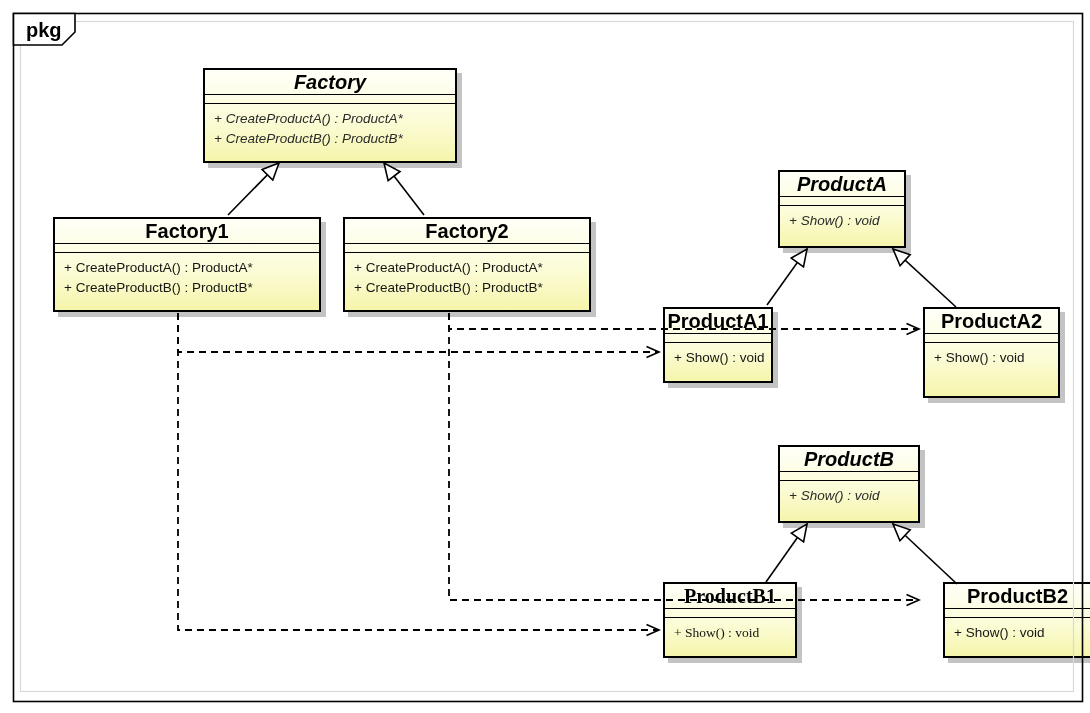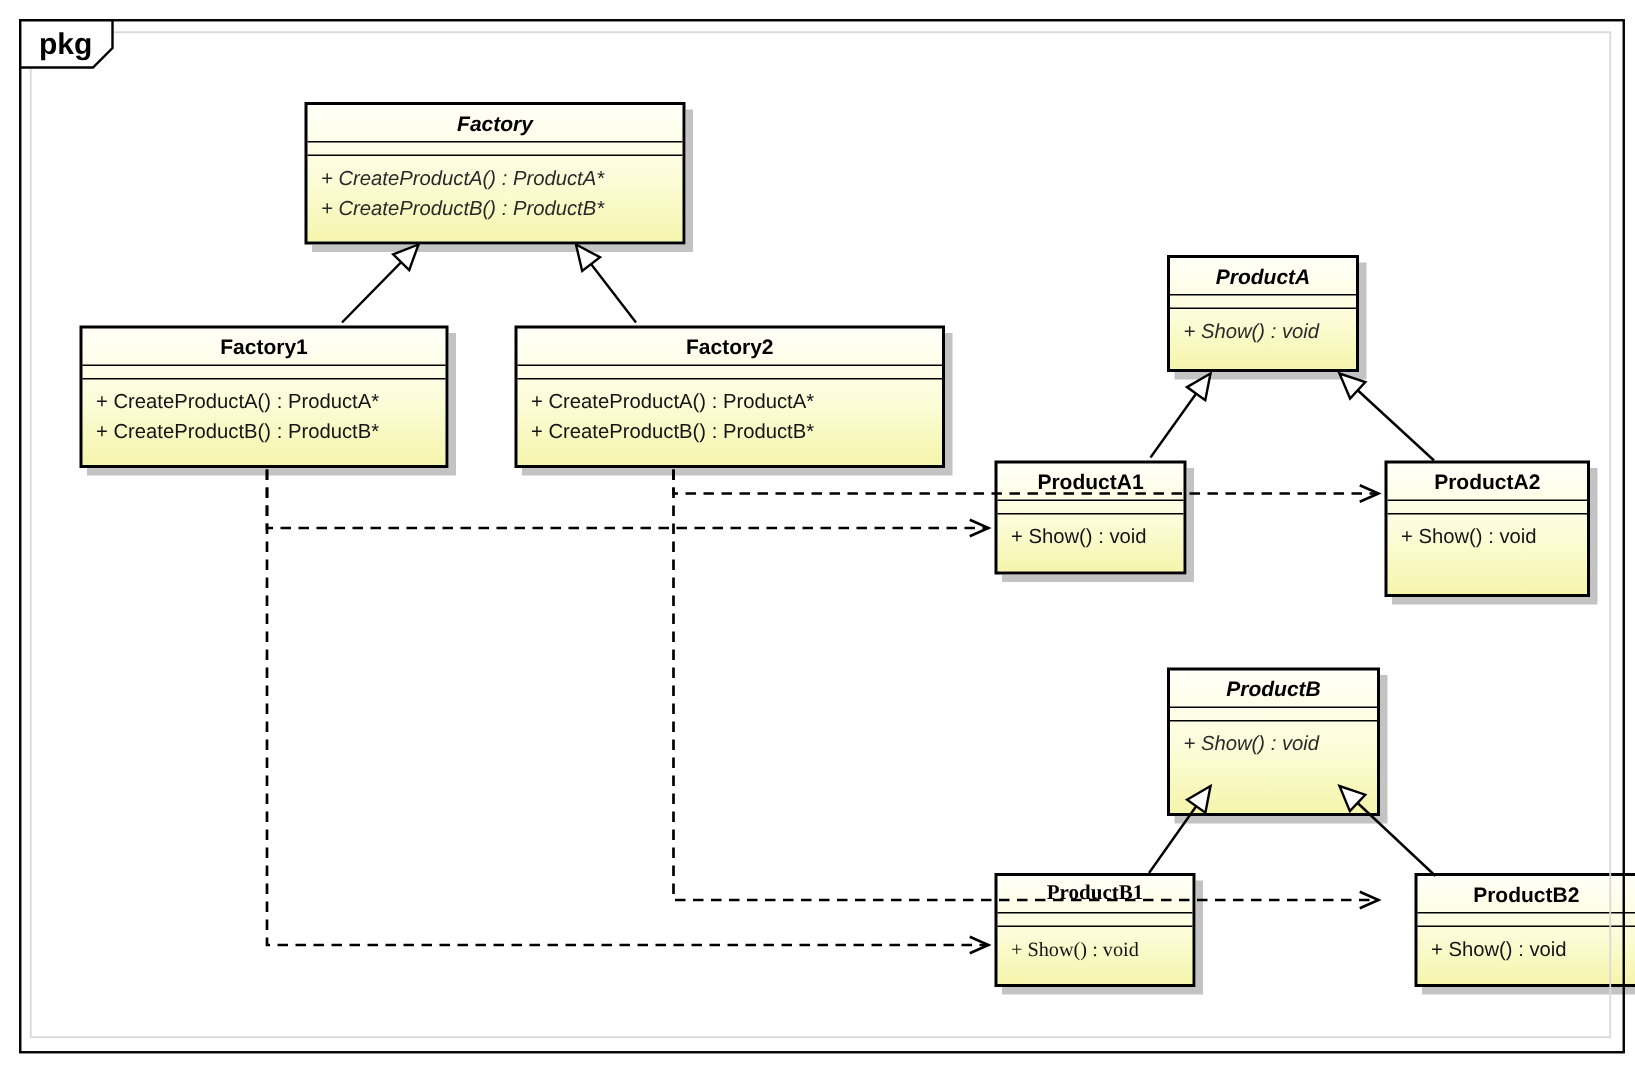--- a/index.html
+++ b/index.html
@@ -12,21 +12,21 @@
 
   
   .pkg-label{position:absolute;left:26px;top:19px;z-index:6;
     font-size:20px;font-weight:bold;color:#000;}
 
   
   .classbox{position:absolute;z-index:2;border:2px solid #000;box-sizing:border-box;
     background:linear-gradient(to bottom,#fffff8 0%,#fcfcd8 55%,#f5f5ac 100%);
     box-shadow:5px 5px 0 #c3c3c3;}
   .c-title{height:24px;display:flex;align-items:center;justify-content:center;
-    font-size:14px;font-weight:bold;color:#000;border-bottom:1px solid #000;}
+    font-size:20px;font-weight:bold;color:#000;border-bottom:1px solid #000;}
   .c-attrs{height:8px;border-bottom:1px solid #000;}
   .c-methods{padding:5px 0 0 9px;}
   .c-method{font-size:13.5px;line-height:20px;color:#151515;white-space:nowrap;}
   .abstract .c-title{font-style:italic;}
   .abstract .c-method{font-style:italic;color:#2a2a2a;}
 </style>
 </head>
 <body>
 
 <div id="stage">
@@ -65,58 +65,58 @@
 
   <div id="boxes">
       <div class="classbox abstract" style="left: 203px; top: 68px; width: 254px; height: 95px;">
         <div class="c-title">Factory</div>
         <div class="c-attrs"></div>
         <div class="c-methods">
           <div class="c-method">+ CreateProductA() : ProductA*</div>
           <div class="c-method">+ CreateProductB() : ProductB*</div>
         </div>
       </div>
-      <div class="classbox" style="left: 53px; top: 217px; width: 246px; height: 95px;">
+      <div class="classbox" style="left: 53px; top: 217px; width: 268px; height: 95px;">
         <div class="c-title">Factory1</div>
         <div class="c-attrs"></div>
         <div class="c-methods">
           <div class="c-method">+ CreateProductA() : ProductA*</div>
           <div class="c-method">+ CreateProductB() : ProductB*</div>
         </div>
       </div>
-      <div class="classbox" style="left: 343px; top: 217px; width: 287px; height: 95px;">
+      <div class="classbox" style="left: 343px; top: 217px; width: 248px; height: 95px;">
         <div class="c-title">Factory2</div>
         <div class="c-attrs"></div>
         <div class="c-methods">
           <div class="c-method">+ CreateProductA() : ProductA*</div>
           <div class="c-method">+ CreateProductB() : ProductB*</div>
         </div>
       </div>
       <div class="classbox abstract" style="left: 778px; top: 170px; width: 128px; height: 78px;">
         <div class="c-title">ProductA</div>
         <div class="c-attrs"></div>
         <div class="c-methods">
           <div class="c-method">+ Show() : void</div>
         </div>
       </div>
-      <div class="classbox" style="left: 663px; top: 307px; width: 128px; height: 76px;">
+      <div class="classbox" style="left: 663px; top: 307px; width: 110px; height: 76px;">
         <div class="c-title">ProductA1</div>
         <div class="c-attrs"></div>
         <div class="c-methods">
           <div class="c-method">+ Show() : void</div>
         </div>
       </div>
       <div class="classbox" style="left: 923px; top: 307px; width: 137px; height: 91px;">
         <div class="c-title">ProductA2</div>
         <div class="c-attrs"></div>
         <div class="c-methods">
           <div class="c-method">+ Show() : void</div>
         </div>
       </div>
-      <div class="classbox abstract" style="left: 778px; top: 445px; width: 142px; height: 99px;">
+      <div class="classbox abstract" style="left: 778px; top: 445px; width: 142px; height: 78px;">
         <div class="c-title">ProductB</div>
         <div class="c-attrs"></div>
         <div class="c-methods">
           <div class="c-method">+ Show() : void</div>
         </div>
       </div>
       <div class="classbox" style="left: 663px; top: 582px; width: 134px; height: 76px; font-family: Liberation Serif, serif;">
         <div class="c-title">ProductB1</div>
         <div class="c-attrs"></div>
         <div class="c-methods">

